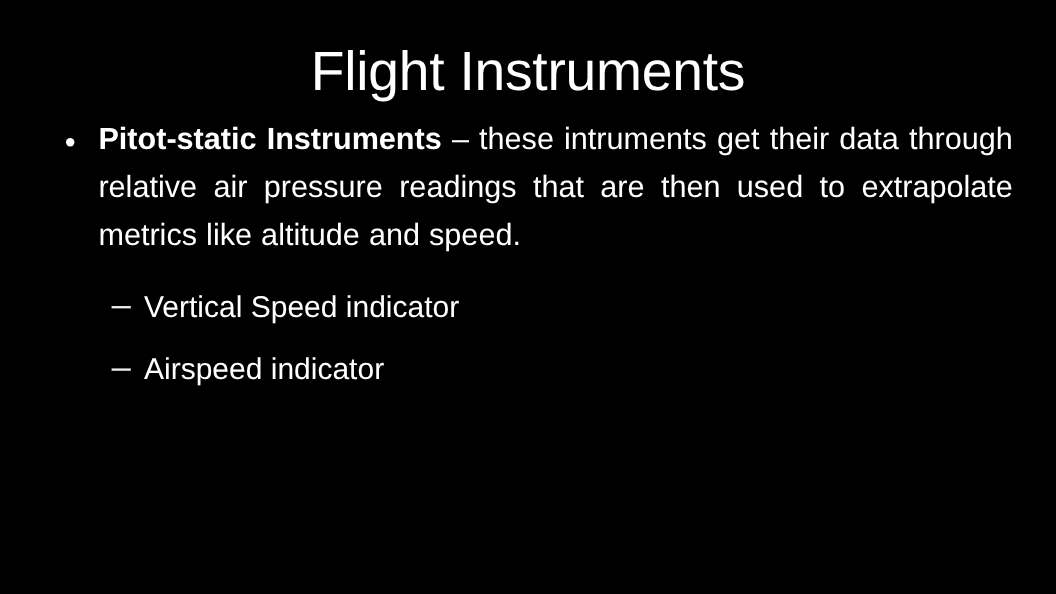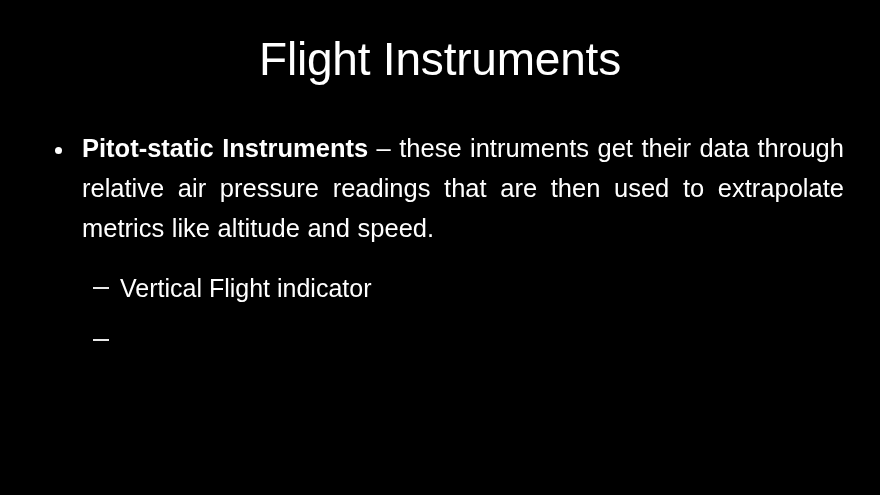--- a/index.html
+++ b/index.html
@@ -35,21 +35,21 @@
     line-height: 56px;
     letter-spacing: -0.2px;
     color: #ffffff;
     white-space: nowrap;
   }
 
   
   .body-block {
     position: absolute;
     left: 44px;
-    top: 128px;
+    top: 96px;
     width: 800px;
   }
 
   
   .bullet-l1 {
     position: relative;
     padding-left: 38px;
     font-size: 25.5px;
     line-height: 40px;
     color: #ffffff;
@@ -108,22 +108,23 @@
     <div class="bullet-l1">
       <span class="marker-dot"></span>
       <div class="para"><span class="lead">Pitot-static Instruments</span><span> – these intruments get their data through relative air pressure readings that are then used to extrapolate metrics like altitude and speed.</span></div>
     </div>
 
     <div class="sub-list">
 
 
       <div class="bullet-l2">
         <span class="marker-dash"></span>
-        <span>Vertical Flight indicator</span>
+        <span>Vertical Speed indicator</span>
       </div>
 
       <div class="bullet-l2">
         <span class="marker-dash"></span>
+        <span>Airspeed indicator</span>
       </div>
 
     </div>
   </div>
 </div>
 
 </body></html>

